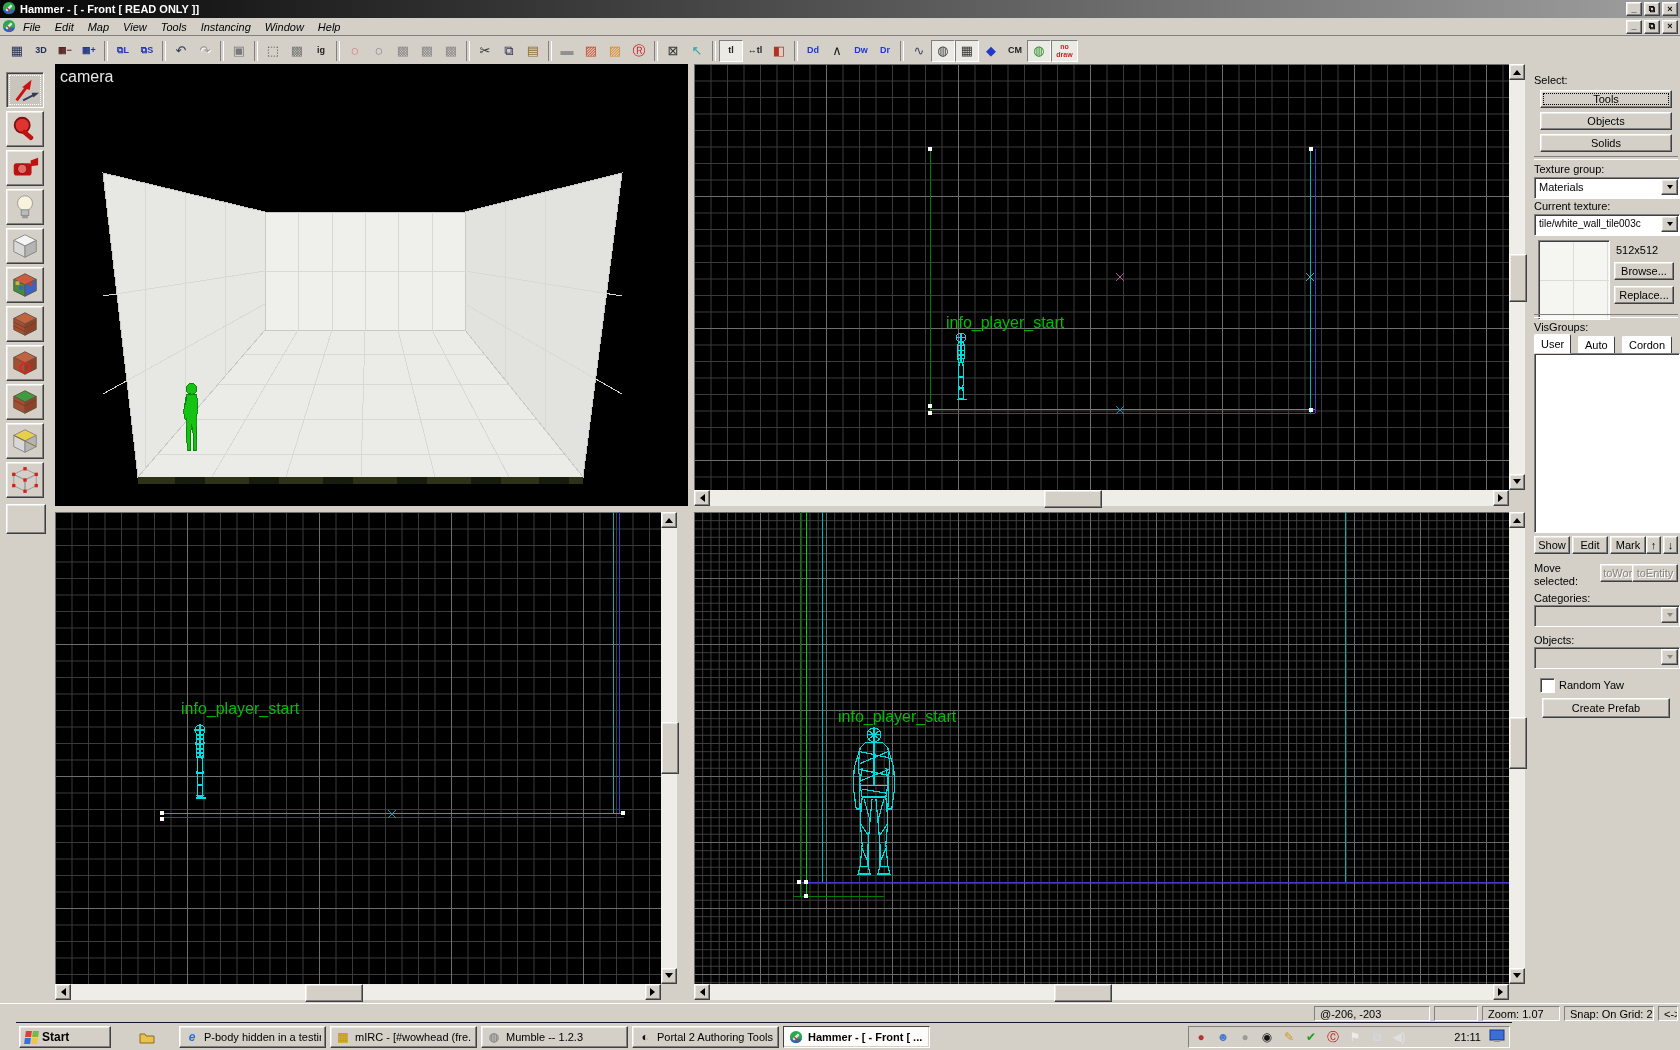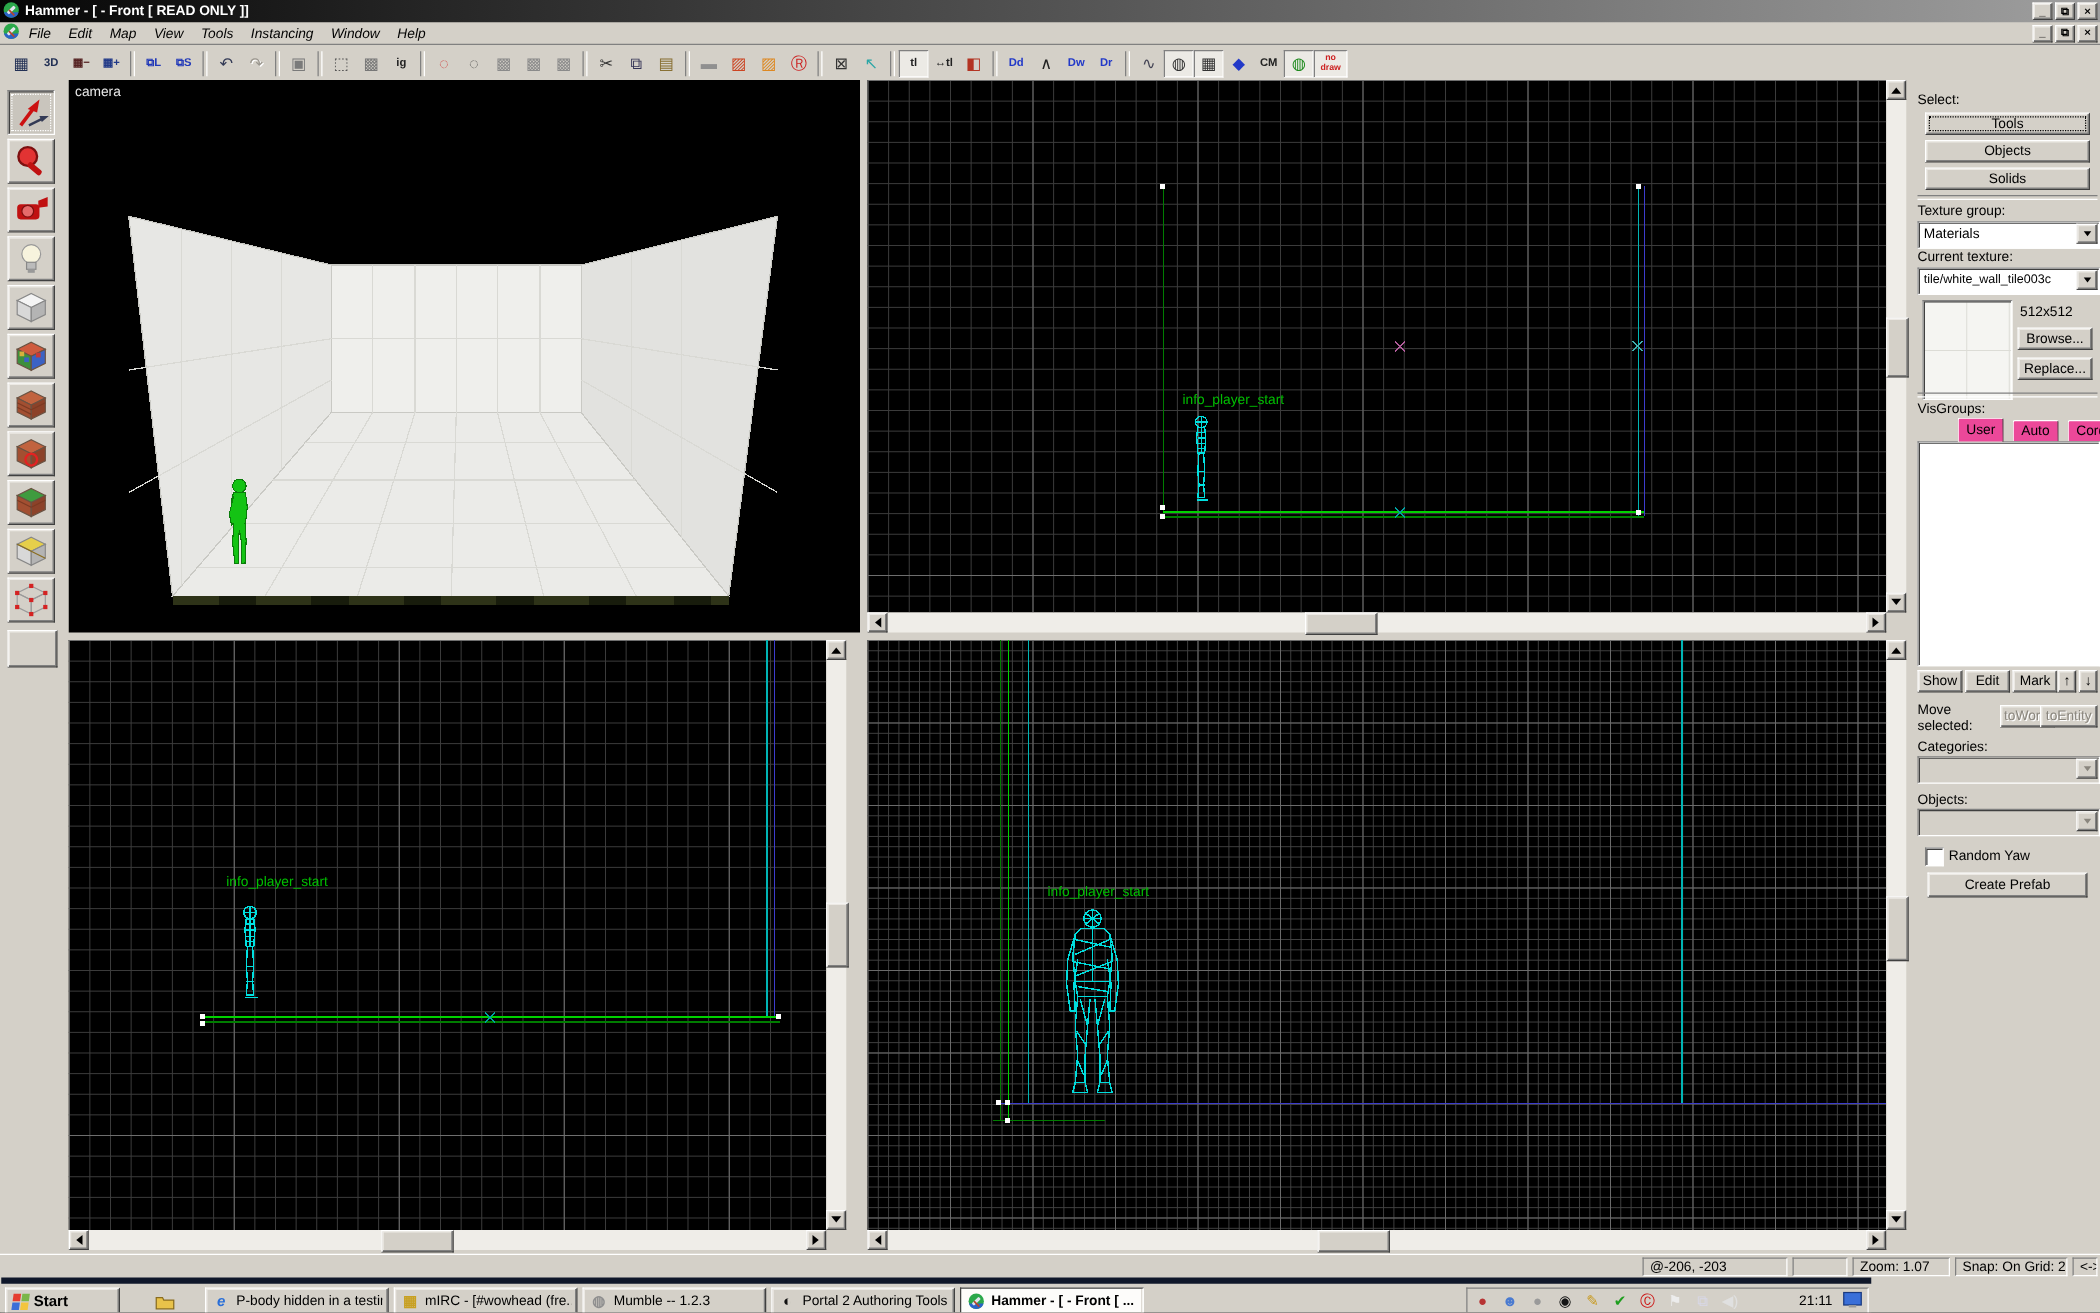--- a/index.html
+++ b/index.html
@@ -33,21 +33,21 @@
   .tb-btn.disabled .tb-glyph{color:#9a968e !important;text-shadow:1px 1px 0 #fff;}
   .tb-sep{width:2px;height:20px;margin:0 3px;border-left:1px solid #808080;border-right:1px solid #fff;}
   
   .workspace{position:absolute;left:0;top:64px;width:1680px;height:939px;background:#d4d0c8;}
   .palette{position:absolute;left:0;top:0;width:52px;height:939px;background:#d4d0c8;}
   .pal-btn{position:absolute;left:6px;width:38px;height:36px;padding:1px;}
   .pal-btn.active{border-color:#808080 #fff #fff #808080;box-shadow:inset 1px 1px 0 #404040;outline:1px dotted #fff;outline-offset:-4px;background:#c9c5bd;}
   .pal-btn svg{width:30px;height:30px;display:block;margin:auto;}
   .pal-spacer{position:absolute;left:6px;top:440px;width:38px;height:28px;}
   .vp{position:absolute;background:#000;overflow:hidden;}
-  .vp-label{position:absolute;font-size:11px;z-index:5;}
+  .vp-label{position:absolute;font-size:16px;z-index:5;}
   .grid-coarse{background-color:#000;background-image:
       linear-gradient(to right,#6e6e6e 1px,transparent 1px),linear-gradient(to bottom,#6e6e6e 1px,transparent 1px),
       linear-gradient(to right,#3c3c3c 1px,transparent 1px),linear-gradient(to bottom,#3c3c3c 1px,transparent 1px);
       background-size:132px 132px,132px 132px,16.5px 16.5px,16.5px 16.5px;}
   .grid-fine{background-color:#000;background-image:
       linear-gradient(to right,#6a6a6a 1px,transparent 1px),linear-gradient(to bottom,#6a6a6a 1px,transparent 1px),
       linear-gradient(to right,#424242 1px,transparent 1px),linear-gradient(to bottom,#424242 1px,transparent 1px);
       background-size:66px 66px,66px 66px,8.25px 8.25px,8.25px 8.25px;}
   .overlay{position:absolute;left:0;top:0;shape-rendering:crispEdges;}
   
@@ -64,33 +64,33 @@
   .side-panel{position:absolute;left:1532px;top:0;width:148px;height:939px;background:#d4d0c8;}
   .sp-label{position:absolute;left:2px;}
   .btn{display:flex;align-items:center;justify-content:center;background:#d4d0c8;font-size:11px;font-family:"Liberation Sans",sans-serif;}
   .sel-btn{position:absolute;left:8px;width:132px;height:18px;}
   .sel-btn.focused{outline:1px dotted #000;outline-offset:-4px;}
   .combo{position:absolute;height:20px;background:#fff;}
   .combo .val{position:absolute;left:4px;top:3px;white-space:nowrap;overflow:hidden;right:20px;}
   .combo-btn{position:absolute;right:1px;top:1px;width:17px;height:16px;display:flex;align-items:center;justify-content:center;padding:0;}
   .combo.disabled{background:#d4d0c8;}
   .divider{position:absolute;left:2px;width:144px;height:2px;border-top:1px solid #808080;border-bottom:1px solid #fff;}
-  .tab{position:absolute;height:18px;padding:0 6px;display:flex;align-items:center;background:#ec4899;
-       border:1px solid;border-color:#fff #404040 #d4d0c8 #fff;border-radius:2px 2px 0 0;box-sizing:border-box;margin-left:32px;}
+  .tab{position:absolute;height:18px;padding:0 6px;display:flex;align-items:center;background:#ffffff;
+       border:1px solid;border-color:#fff #404040 #d4d0c8 #fff;border-radius:2px 2px 0 0;box-sizing:border-box;}
   .tab.active{height:20px;top:270px;z-index:2;}
   .texture-preview{position:absolute;background:#f5f5f2;background-image:
       linear-gradient(90deg,#dcdcd6 1px,transparent 1px),linear-gradient(#dcdcd6 1px,transparent 1px);
       background-size:34px 100%,100% 39px;}
   .checkbox{position:absolute;width:13px;height:13px;background:#fff;}
   
   .statusbar{position:absolute;left:0;top:1003px;width:1680px;height:19px;background:#d4d0c8;border-top:1px solid #fff;box-sizing:border-box;}
   .spanel{position:absolute;top:2px;height:15px;border:1px solid;border-color:#808080 #fff #fff #808080;
           padding:1px 5px 0 5px;box-sizing:border-box;white-space:nowrap;overflow:hidden;}
   
-  .taskbar{position:absolute;left:1px;top:1022px;width:1496px;height:28px;background:#d4d0c8;border-top:5px solid #0f172a;box-sizing:border-box;}
+  .taskbar{position:absolute;left:16px;top:1022px;width:1496px;height:28px;background:#d4d0c8;border-top:1px solid #0f172a;box-sizing:border-box;}
   .start-btn{position:absolute;left:3px;top:3px;width:92px;height:22px;display:flex;align-items:center;gap:4px;padding-left:5px;box-sizing:border-box;font-weight:bold;font-size:12px;}
   .winflag{display:grid;grid-template-columns:6px 6px;grid-template-rows:6px 6px;gap:1px;transform:skewX(-8deg);}
   .winflag i{display:block;}
   .task{position:absolute;top:3px;height:22px;width:147px;display:flex;align-items:center;gap:4px;
         padding:0 4px;box-sizing:border-box;font-size:11px;}
   .task .lbl{white-space:nowrap;overflow:hidden;}
   .task.active{border-color:#404040 #fff #fff #404040;background:#fdfcfa;box-shadow:inset -1px -1px 0 #d4d0c8;font-weight:bold;}
   .task-ic{width:16px;height:16px;flex:0 0 16px;display:flex;align-items:center;justify-content:center;font-size:12px;font-weight:bold;}
   .tray{position:absolute;right:2px;top:3px;width:322px;height:22px;border:1px solid;border-color:#808080 #fff #fff #808080;
         display:flex;align-items:center;padding:0 4px;box-sizing:border-box;gap:6px;}

